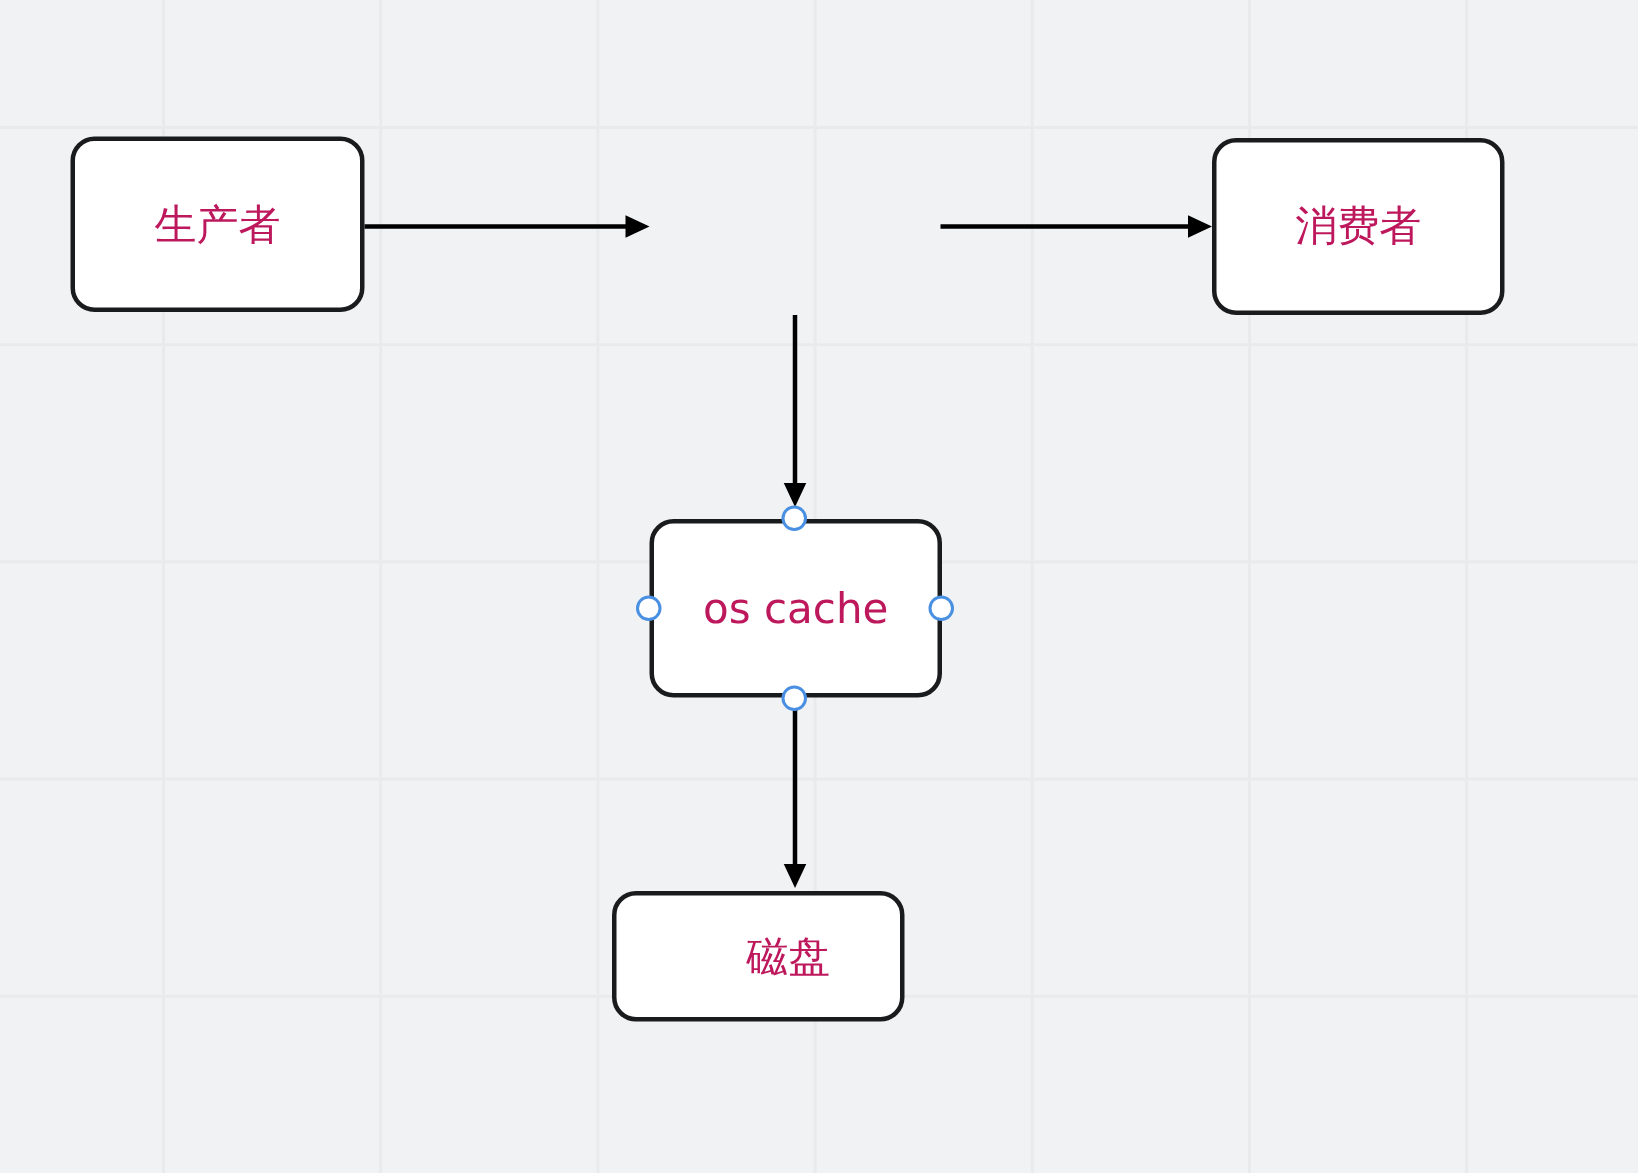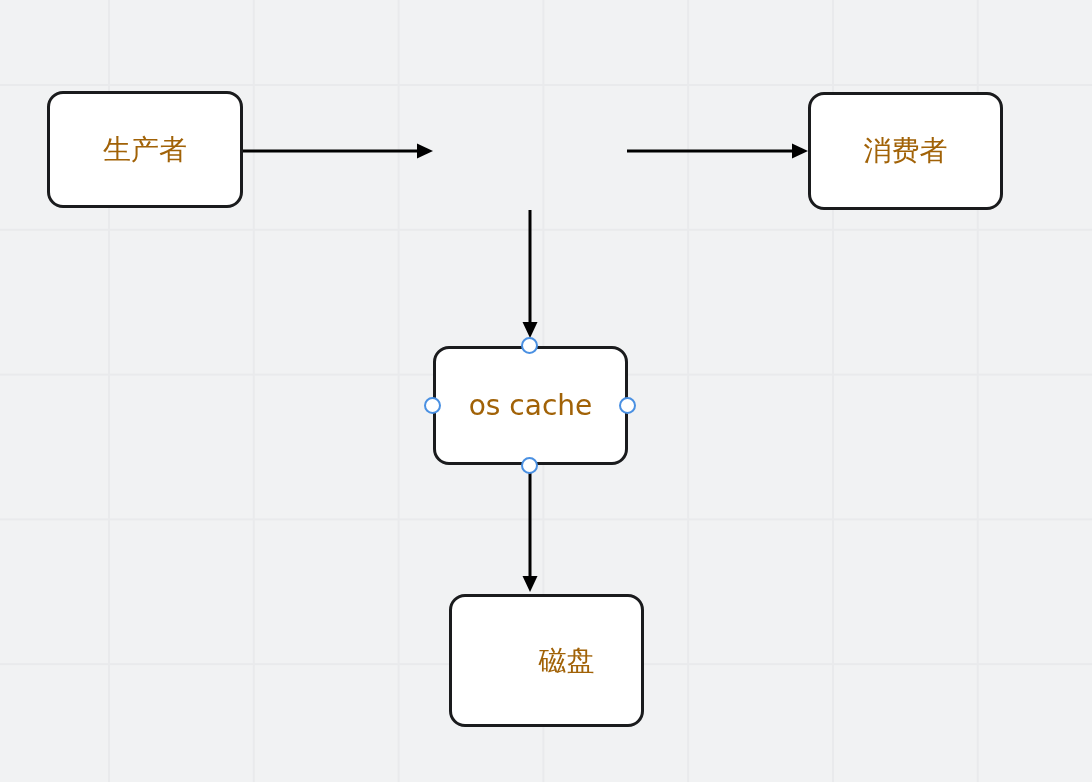--- a/index.html
+++ b/index.html
@@ -25,29 +25,29 @@
   }
   .node {
     position: absolute;
     background: #ffffff;
     border: 3px solid #1a1b1d;
     border-radius: 16px;
     display: flex;
     align-items: center;
     justify-content: center;
     font-size: 28px;
-    color: #a16207;
+    color: #be185d;
     z-index: 2;
     cursor: move;
   }
   .node-producer  { left: 47px;  top: 91px;  width: 196px; height: 117px; }
   .node-queue     { left: 433px; top: 92px;  width: 194px; height: 118px; }
   .node-consumer  { left: 808px; top: 92px;  width: 195px; height: 118px; }
   .node-oscache   { left: 433px; top: 346px; width: 195px; height: 119px; }
-  .node-disk      { left: 449px; top: 594px; width: 195px; height: 133px; padding-left: 40px; }
+  .node-disk      { left: 408px; top: 594px; width: 195px; height: 87px; padding-left: 40px; }
   .handle {
     position: absolute;
     width: 17px; height: 17px;
     border-radius: 50%;
     background: #ffffff;
     border: 2px solid #4a90e2;
     z-index: 3;
     cursor: crosshair;
   }
   .handle-top    { left: 521px; top: 337px; }

